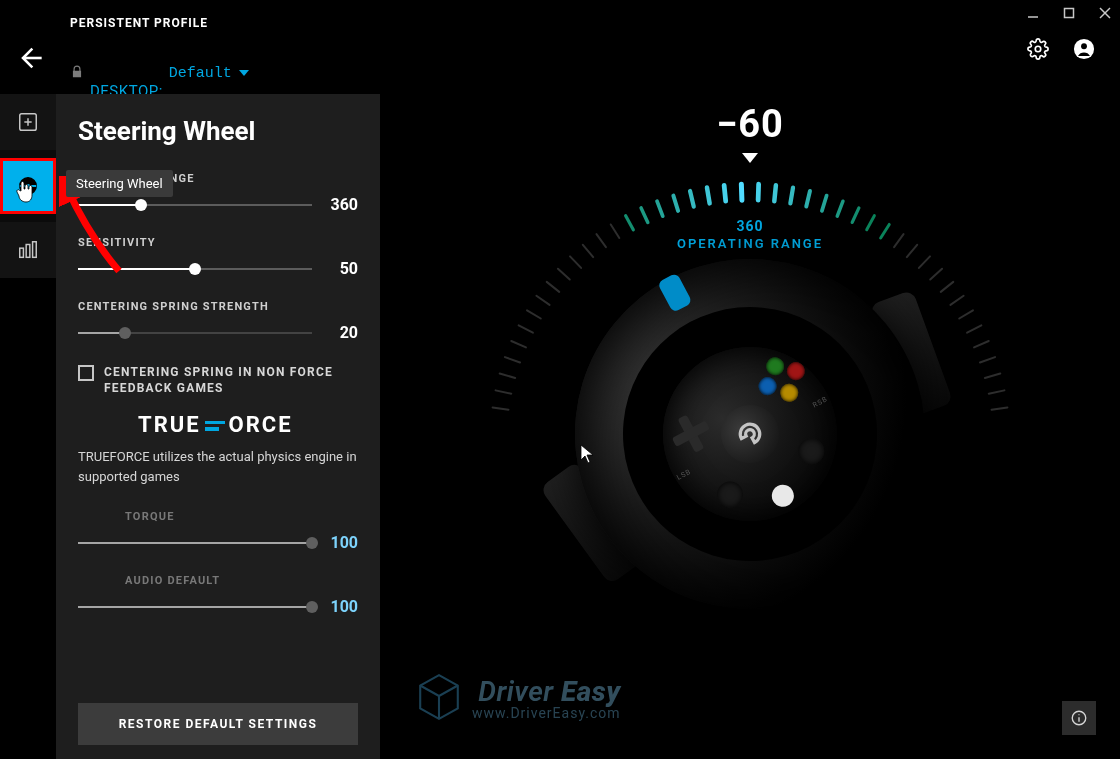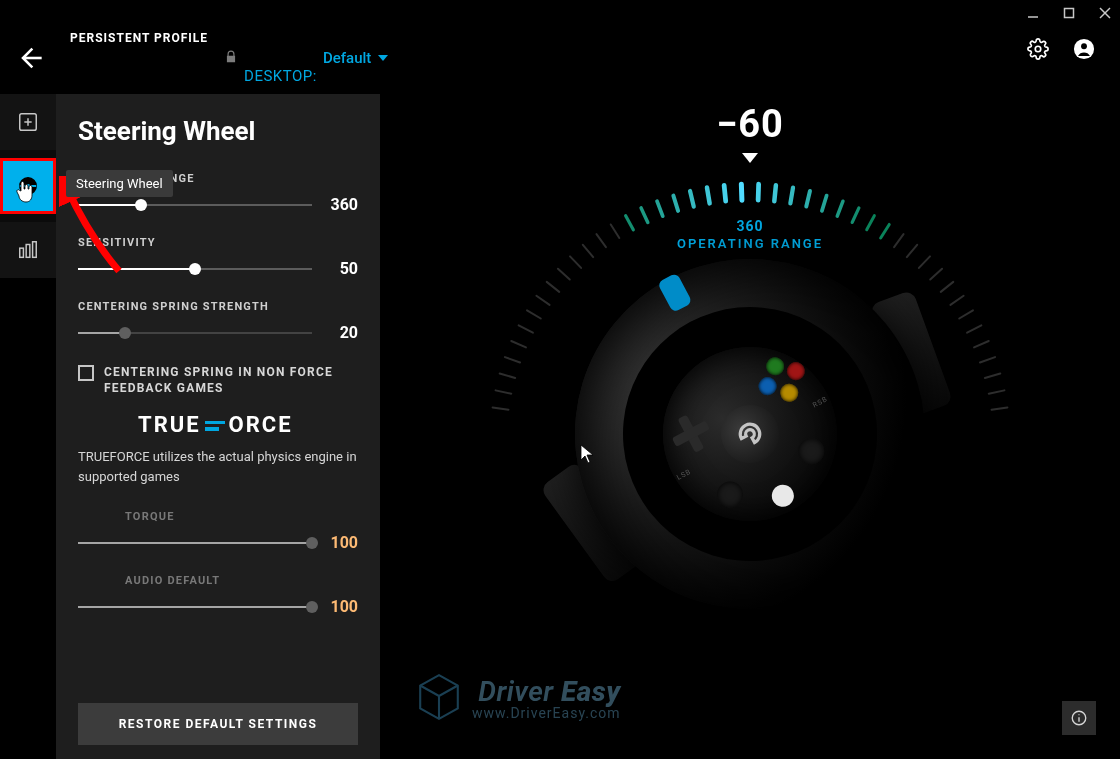--- a/index.html
+++ b/index.html
@@ -18,26 +18,26 @@
   *{box-sizing:border-box;font-family:"Segoe UI",Roboto,Arial,sans-serif;}
   body{margin:0;background:var(--bg);width:1120px;height:759px;overflow:hidden;color:var(--text);position:relative;}
   
   .win-controls{position:absolute;top:4px;right:6px;display:flex;gap:18px;align-items:center;}
   .win-controls .ctrl{width:18px;height:18px;display:flex;align-items:center;justify-content:center;color:#c7c7c7;font-size:14px;}
   .win-controls .ctrl svg{width:12px;height:12px;stroke:#c7c7c7;fill:none;stroke-width:1.5;}
   
   .header{position:absolute;top:30px;left:10px;right:10px;height:56px;display:flex;align-items:center;}
   .back-arrow{width:40px;height:40px;display:flex;align-items:center;justify-content:center;margin-right:20px;}
   .back-arrow svg{width:28px;height:28px;stroke:#ffffff;stroke-width:2.2;fill:none;}
-  .profile-block{display:flex;flex-direction:row;gap:16px;}
+  .profile-block{display:flex;flex-direction:column;gap:16px;}
   .profile-label{font-size:12px;letter-spacing:1px;font-weight:700;color:#ffffff;}
   .profile-value-row{display:flex;align-items:center;gap:6px;}
   .lock-ico svg{width:14px;height:14px;fill:#7c7c7c;}
   .profile-desktop{color:var(--blue);font-weight:400;font-size:15px;letter-spacing:0.5px;margin-top:36px;}
-  .profile-default{color:var(--blue);font-weight:500;font-size:15px;}
+  .profile-default{color:var(--blue);font-weight:500;font-size:15px;font-family:Liberation Mono, monospace;}
   .profile-caret svg{width:12px;height:12px;fill:var(--blue);}
   .header-right{position:absolute;top:38px;right:25px;display:flex;gap:24px;align-items:center;}
   .header-right .hicon svg{width:22px;height:22px;stroke:#ffffff;fill:none;stroke-width:1.8;}
   .header-right .hicon.person svg{fill:#ffffff;stroke:none;}
   
   .side-rail{position:absolute;left:0;top:94px;width:56px;display:flex;flex-direction:column;gap:8px;align-items:center;background:#0b0b0b;padding-top:0;}
   .rail-btn{width:56px;height:56px;display:flex;align-items:center;justify-content:center;background:#131313;}
   .rail-btn svg{width:22px;height:22px;stroke:#c7c7c7;fill:none;stroke-width:1.6;}
   .rail-btn.active{background:#00b0ec;border:3px solid var(--accent-red);position:relative;}
   .rail-btn.active svg{stroke:#000000;fill:#000000;}
@@ -54,21 +54,21 @@
   .setting{margin-bottom:22px;}
   .setting-label{font-size:11px;letter-spacing:1.2px;font-weight:700;color:#cfcfcf;margin-bottom:10px;}
   .setting-label.dim{color:var(--text-dim2);margin-left:47px;}
   .slider-row{display:flex;align-items:center;gap:10px;}
   .slider-track{flex:1;height:2px;background:#5c5c5c;position:relative;}
   .slider-fill{position:absolute;left:0;top:0;bottom:0;background:#ffffff;}
   .slider-thumb{position:absolute;top:50%;width:12px;height:12px;border-radius:50%;background:#ffffff;transform:translate(-50%,-50%);}
   .slider-track.disabled{opacity:0.6;}
   .slider-track.disabled .slider-thumb{background:#8b8b8b;}
   .slider-val{width:36px;text-align:right;font-weight:700;font-size:16px;color:#ffffff;}
-  .slider-val.dim{color:#fdba74;}
+  .slider-val.dim{color:#7dd3fc;}
   .checkbox-row{display:flex;gap:10px;align-items:flex-start;margin-bottom:12px;}
   .cb{width:16px;height:16px;border:2px solid #c6c6c6;flex:none;margin-top:1px;position:relative;}
   .cb.checked{background:#ffffff;border-color:#ffffff;}
   .cb.checked::after{content:"";position:absolute;left:2px;top:-1px;width:8px;height:10px;border-right:2px solid #1e1e1e;border-bottom:2px solid #1e1e1e;transform:rotate(40deg);}
   .cb-label{font-size:12px;letter-spacing:1.2px;font-weight:700;line-height:1.35;color:#d7d7d7;}
   .trueforce-logo{font-size:22px;font-weight:700;letter-spacing:2px;color:#ffffff;margin:4px 0 10px 60px;display:flex;align-items:center;gap:2px;}
   .trueforce-bars{display:inline-flex;flex-direction:column;gap:3px;margin:0 2px;transform:translateY(1px);}
   .trueforce-bars span{display:block;height:3.5px;background:var(--blue);}
   .trueforce-bars span:nth-child(1){width:20px;}
   .trueforce-bars span:nth-child(2){width:14px;}

